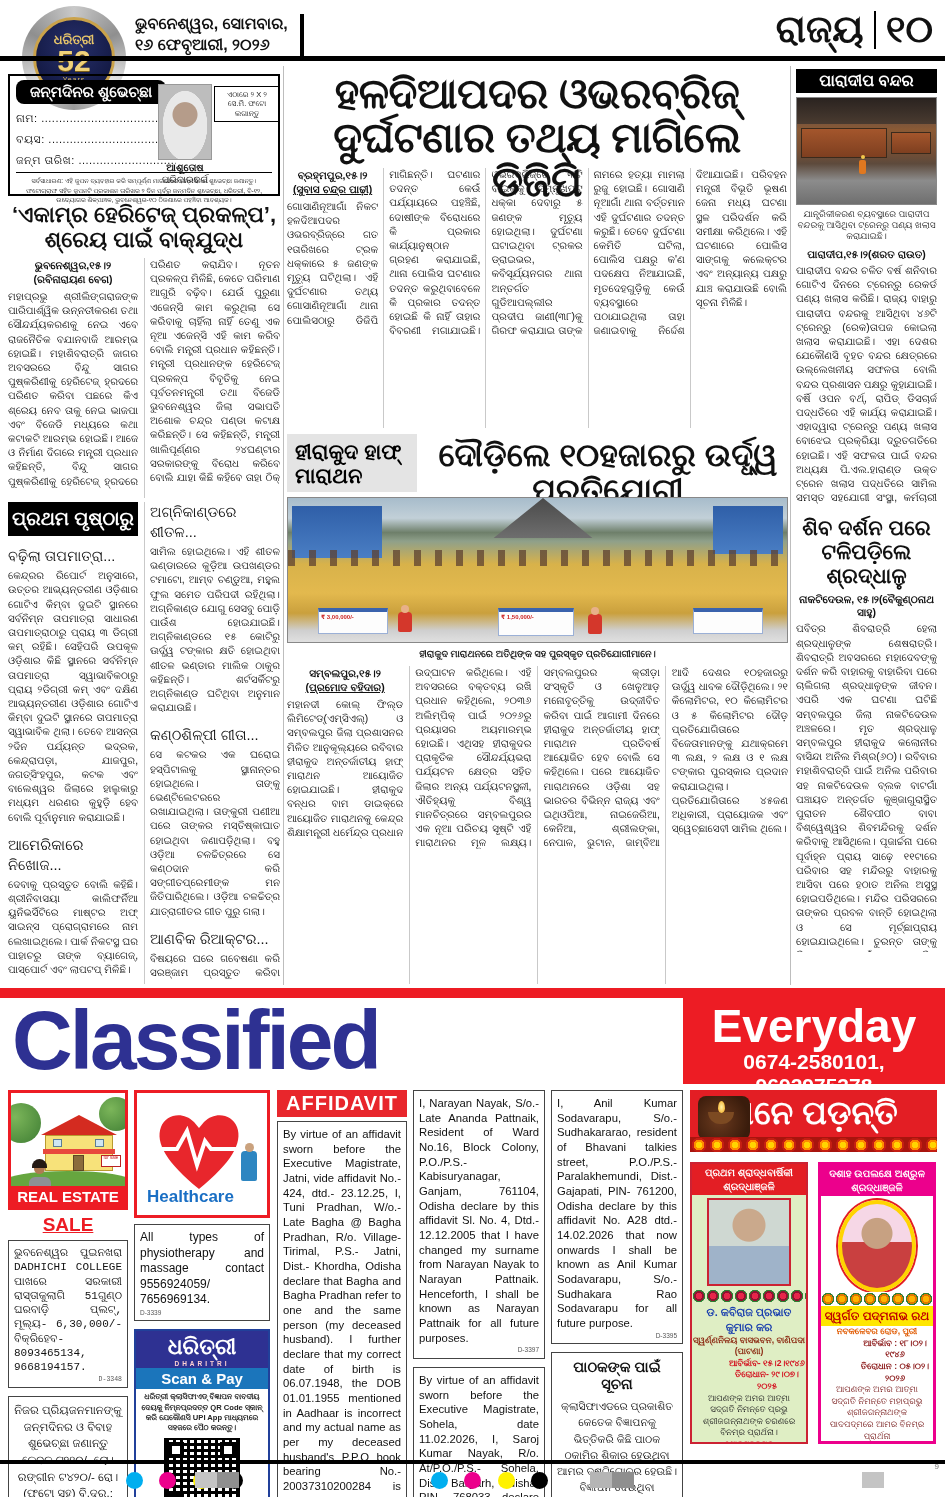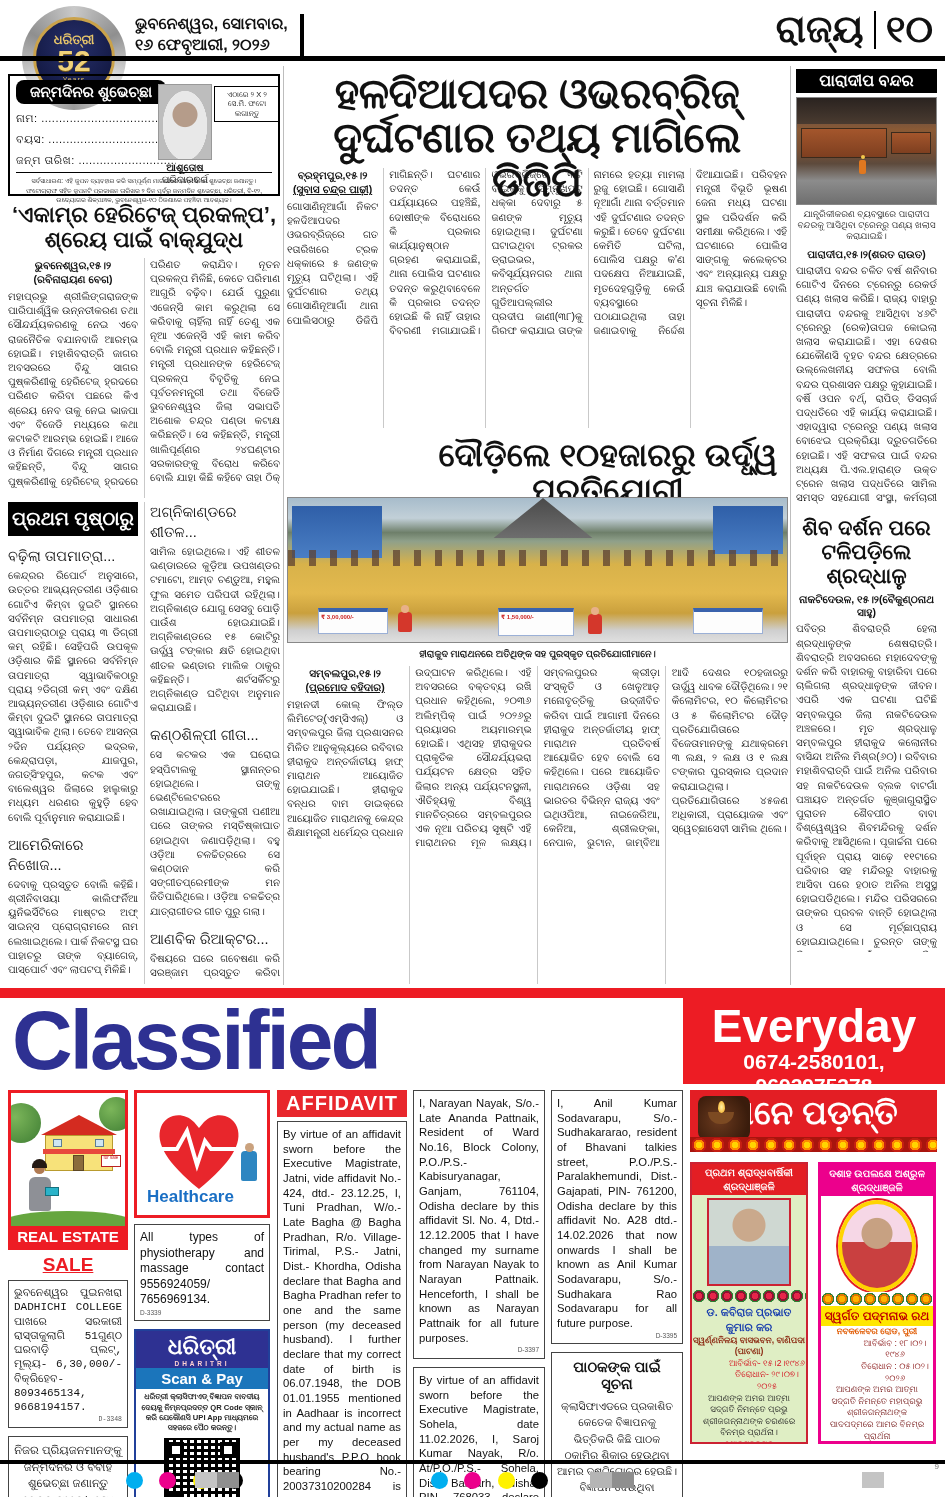--- a/index.html
+++ b/index.html
@@ -124,21 +124,21 @@
   .mem-photo{margin:3px auto;border:2px solid #c23;background:
       radial-gradient(circle at 50% 30%,#caa98c 0 16px,transparent 17px),
       linear-gradient(180deg,#cfd8d2 0 55%,#9fb3c9 55% 100%);}
   .mem-oval{margin:4px auto 0;border-radius:50%;border:4px solid #ffd400;box-shadow:0 0 0 2px #e31e24;background:
       radial-gradient(circle at 50% 35%,#c7a182 0 15px,transparent 16px),
       linear-gradient(180deg,#f6d7e6 0 45%,#c94040 45% 100%);}
   .roses{height:14px;background:radial-gradient(circle at 7px 7px,#e8254a 0 3.5px,#8e1430 3.5px 5px,#2e7d32 5px 6px,transparent 6.5px) #dfeec4;background-size:14px 14px;}
   .marigold{height:14px;background:radial-gradient(circle at 7px 7px,#ffb300 0 3.5px,#e07800 3.5px 5px,#2e7d32 5px 6px,transparent 6.5px) #fff;background-size:14px 14px;}
   .mem-name-b{color:#1a3fae;font-weight:800;font-size:11px;margin-top:2px;}
   .mem-sub{color:#8c2a12;font-weight:bold;}
-  .mem-dates{color:#d41120;font-weight:400;padding-left:36px;}
+  .mem-dates{color:#d41120;font-weight:700;padding-left:36px;}
   .mem-prayer{color:#222;padding:0 4px;}
   .mem-grief{color:#d41120;font-weight:800;}
   .mem-mourn{color:#1a3fae;padding:0 3px;}
   .yellow-band{background:#ffe600;color:#c00000;font-weight:800;padding:2px 2px;}
   
   .regdot{width:17px;height:17px;border-radius:50%;display:inline-block;margin:0 6px;}
   .swatch{position:absolute;height:16px;width:22px;}
 </style>
 </head>
 <body>
@@ -211,20 +211,21 @@
       <div>ସେ କଟକର ଏକ ଘରୋଇ ହସ୍ପିଟାଲକୁ ସ୍ଥାନାନ୍ତର ହୋଇଥିଲେ। ତାଙ୍କୁ ଭେଣ୍ଟିଲେଟରରେ ରଖାଯାଇଥିଲା। ତାଙ୍କୁରୀ ପଣୀଆ ପରେ ତାଙ୍କର ମସ୍ତିଷ୍କାଘାତ ହୋଇଥିବା ଜଣାପଡ଼ିଥିଲା। ବହୁ ଓଡ଼ିଆ ଚଳଚ୍ଚିତ୍ରରେ ସେ କଣ୍ଠଦାନ କରି ସଙ୍ଗୀତପ୍ରେମୀଙ୍କ ମନ ଜିତିପାରିଥିଲେ। ଓଡ଼ିଆ ଚଳଚ୍ଚିତ୍ର ଯାତ୍ରାଗୀତର ଗୀତ ପୁରୁ ଗଲା।</div>
       <div class="subhead">ଆଣବିକ ରିଆକ୍ଟର...</div>
       <div>ବିଷୟରେ ଘରେ ଗବେଷଣା କରି ସରଞ୍ଜାମ ପ୍ରସ୍ତୁତ କରିବା ସମୟରେ ତାଙ୍କ ପଡ଼ୋଶୀ ଲୋକ ଉଦ୍‌ବେଗ ପ୍ରକାଶ କରିଥିଲେ। କିନ୍ତୁ ସେ ସୁରକ୍ଷା ପ୍ରୋଟୋକଲକୁ ନେଇ ମାଆଙ୍କୁ ଏଭଳି ବୁଝାଇପାରିଥିଲେ ଯେ, ସମସ୍ତଙ୍କୁ ଆଶ୍ଚର୍ଯ୍ୟ କରିଦେଇଥିଲା। ଏତଦ୍‌ବ୍ୟତୀତ ଏହି ଖବର ଆମେରିକାର ଟିଭି ମହଲରେ ଚର୍ଚ୍ଚାରେ ରହିଥିବାବେଳେ ଏହା ଗିନିଜ୍ ବୁକ୍ ଅଫ୍ ୱାର୍ଲ୍ଡ ରେକର୍ଡରେ ସ୍ଥାନ ପାଇବାକୁ ଯାଉଛି ବୋଲି କୁହାଯାଇଛି।</div>
 
     </div>
   </div>
 
   <div class="abs vline" style="left:283px;top:66px;height:919px;"></div>
   <div class="abs vline" style="left:790px;top:66px;height:919px;"></div>
 
+  <div class="abs kicker" style="left:287px;top:434px;width:130px;height:58px;">ହୀରାକୁଦ ହାଫ୍ ମାରାଥନ</div>
   <div class="abs headline-l" style="left:428px;top:438px;width:360px;text-align:center;font-size:32px;">ଦୌଡ଼ିଲେ ୧୦ହଜାରରୁ ଉର୍ଦ୍ଧ୍ୱ ପ୍ରତିଯୋଗୀ</div>
   <div class="abs photo marathon-bg" style="left:287px;top:497px;width:501px;height:146px;">
     <div class="m-sign" style="left:4px;top:8px;width:90px;height:52px;"></div>
     <div class="m-sign" style="right:4px;top:8px;width:70px;height:48px;"></div>
     <div class="m-canopy" style="left:190px;top:0;width:130px;height:40px;clip-path:polygon(12% 100%,50% 0,88% 100%);"></div>
     <div class="m-heads" style="top:52px;"></div>
     <div class="cheque" style="left:30px;bottom:8px;width:70px;height:26px;"><span>₹ 3,00,000/-</span></div>
     <div class="cheque" style="left:210px;bottom:6px;width:76px;height:28px;"><span>₹ 1,50,000/-</span></div>
     <div class="cheque" style="right:24px;bottom:8px;width:70px;height:26px;"></div>
     <div class="mascot" style="left:110px;bottom:10px;"></div>
@@ -260,21 +261,21 @@
     <div style="flex:1;display:flex;align-items:center;padding-left:12px;background:#fff;">
       <span class="cls-title">Classified</span>
     </div>
     <div class="cls-red" style="width:262px;padding:4px 6px;">
       <div class="cls-everyday">Everyday</div>
       <div class="cls-phones">0674-2580101, 9692975378</div>
     </div>
   </div>
 
   <div class="adcol" style="left:8px;width:120px;">
-    <div class="re-card" style="height:160px;">
+    <div class="re-card" style="height:120px;">
       <div class="tree" style="left:-10px;top:10px;width:40px;height:40px;"></div>
       <div class="tree" style="right:-8px;top:4px;width:34px;height:34px;"></div>
       <div class="grass"></div>
       <div class="house-roof" style="left:30px;top:22px;"></div>
       <div class="house-body" style="left:34px;top:42px;width:68px;height:36px;"></div>
       <div class="house-awn" style="left:32px;top:56px;width:72px;height:5px;"></div>
       <div class="house-win" style="left:42px;top:46px;width:9px;height:8px;"></div>
       <div class="house-win" style="left:84px;top:46px;width:9px;height:8px;"></div>
       <div class="house-door" style="left:62px;top:62px;width:11px;height:16px;"></div>
       <div class="sale-sign" style="right:4px;top:62px;width:20px;height:12px;">for sale</div>

